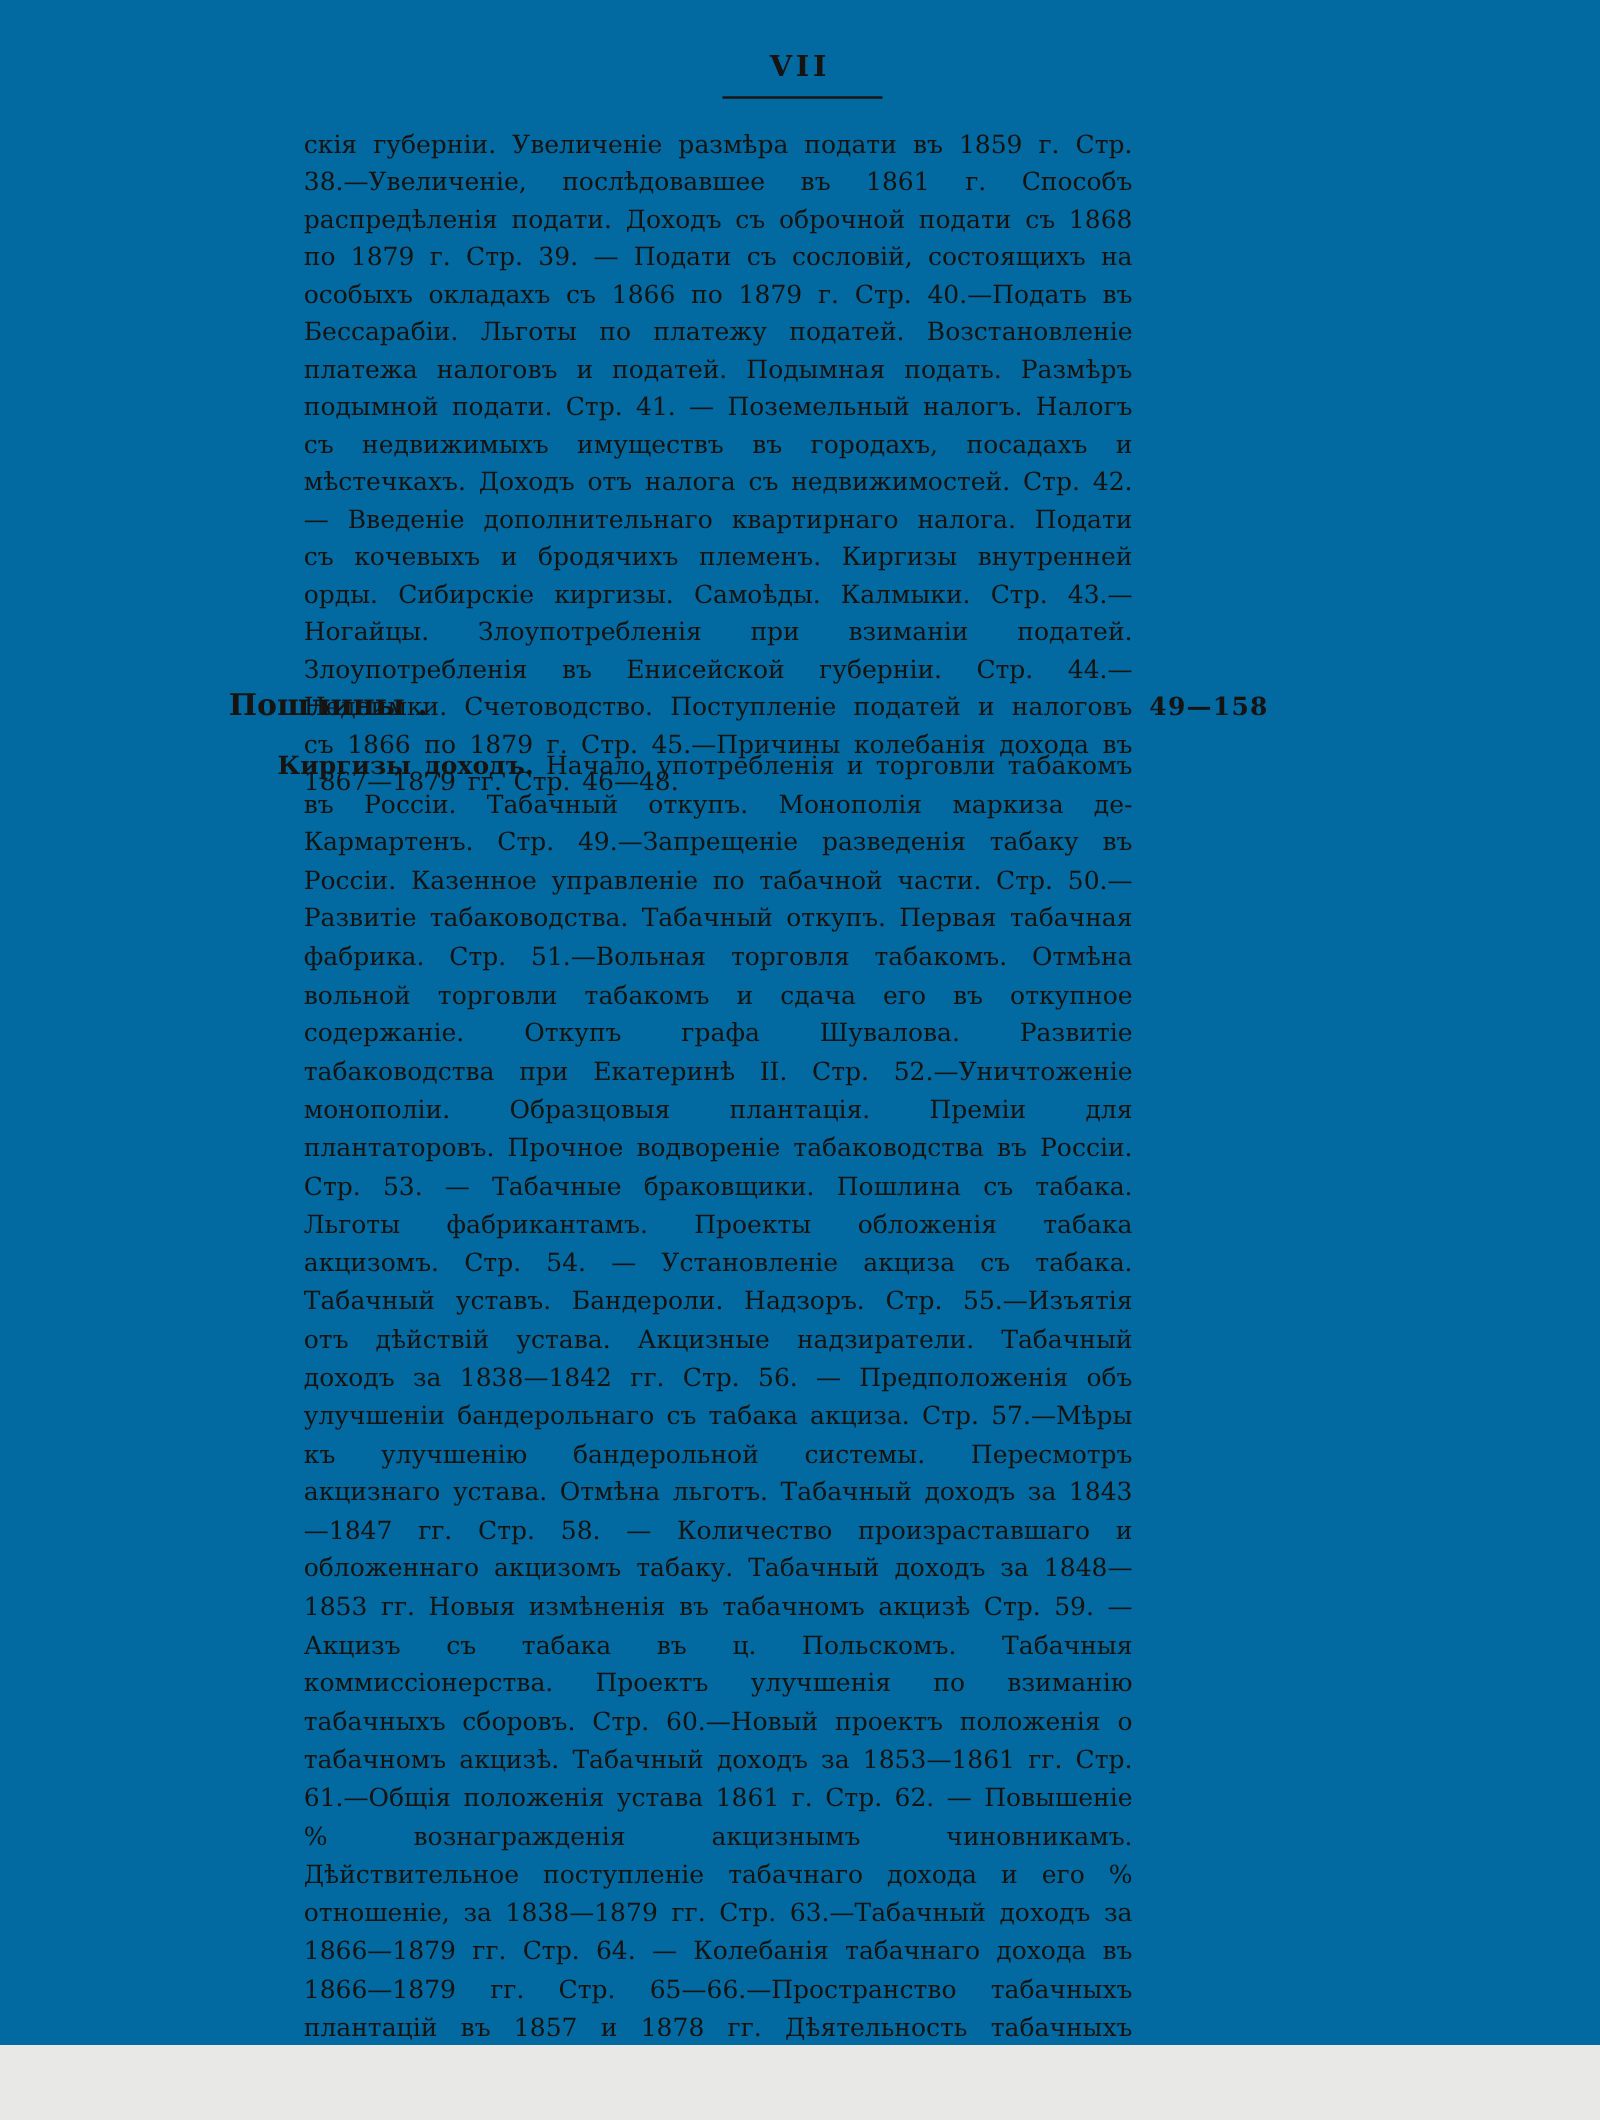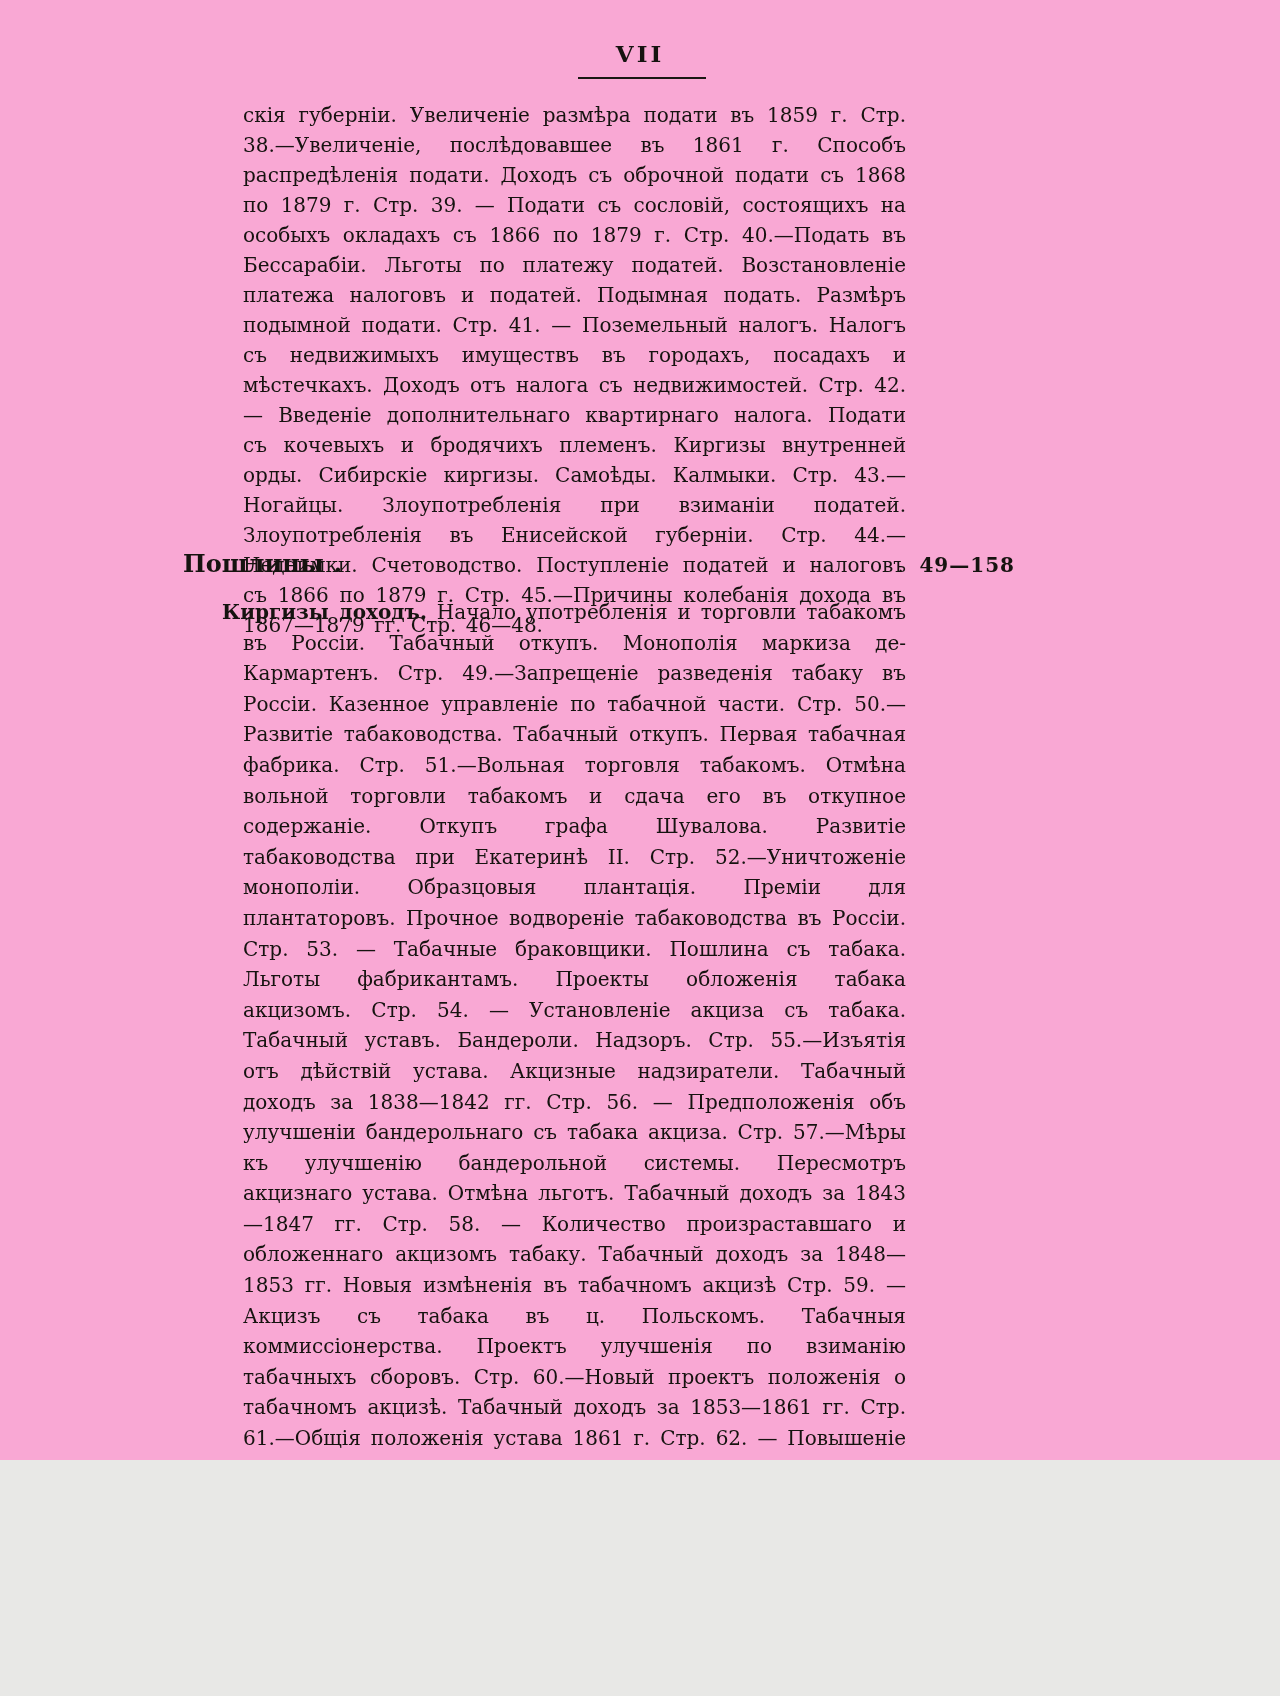--- a/index.html
+++ b/index.html
@@ -3,23 +3,23 @@
 <meta charset="utf-8">
 <style>
   html, body {
     margin: 0;
     padding: 0;
     background: #e8e8e6;
   }
   .page {
     position: relative;
     width: 1280px;
-    height: 1460px;
+    height: 1636px;
     margin: 0 auto;
-    background: #f9a8d4;
+    background: #0369a1;
     color: #161310;
     font-family: "DejaVu Serif", "Liberation Serif", serif;
     overflow: hidden;
   }
   .page-number {
     position: absolute;
     top: 40px;
     left: 0;
     width: 1280px;
     text-align: center;

